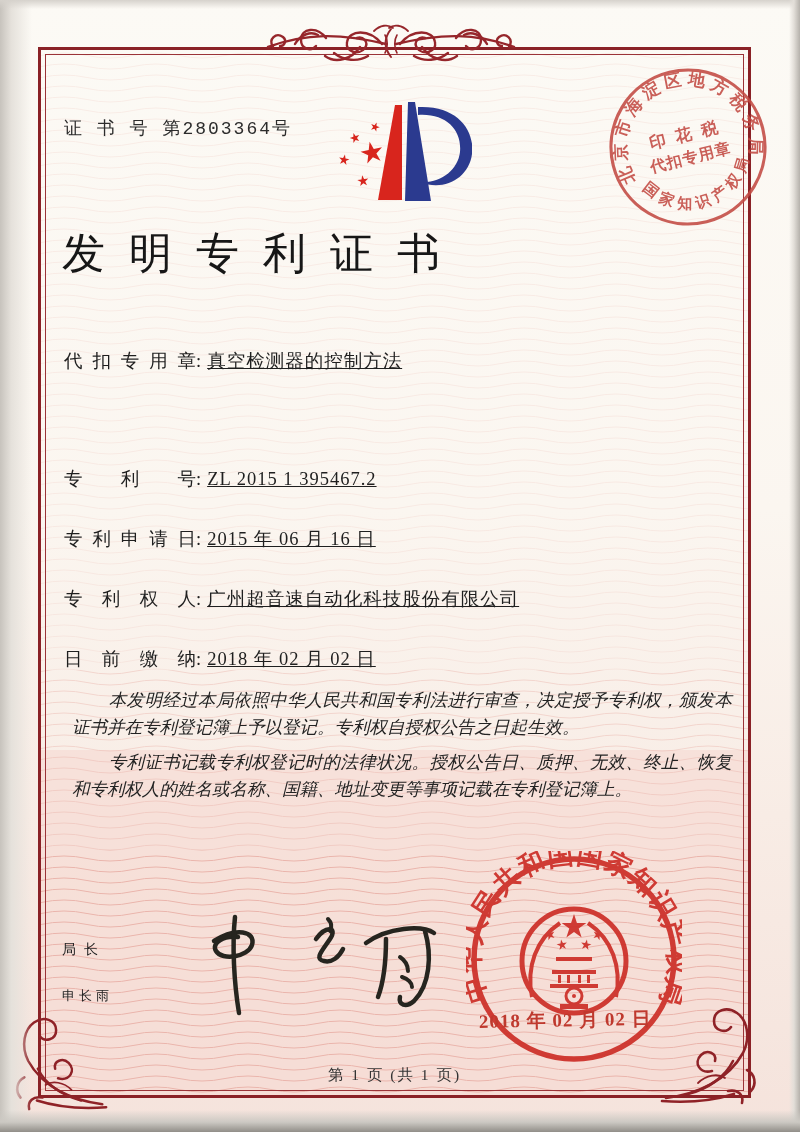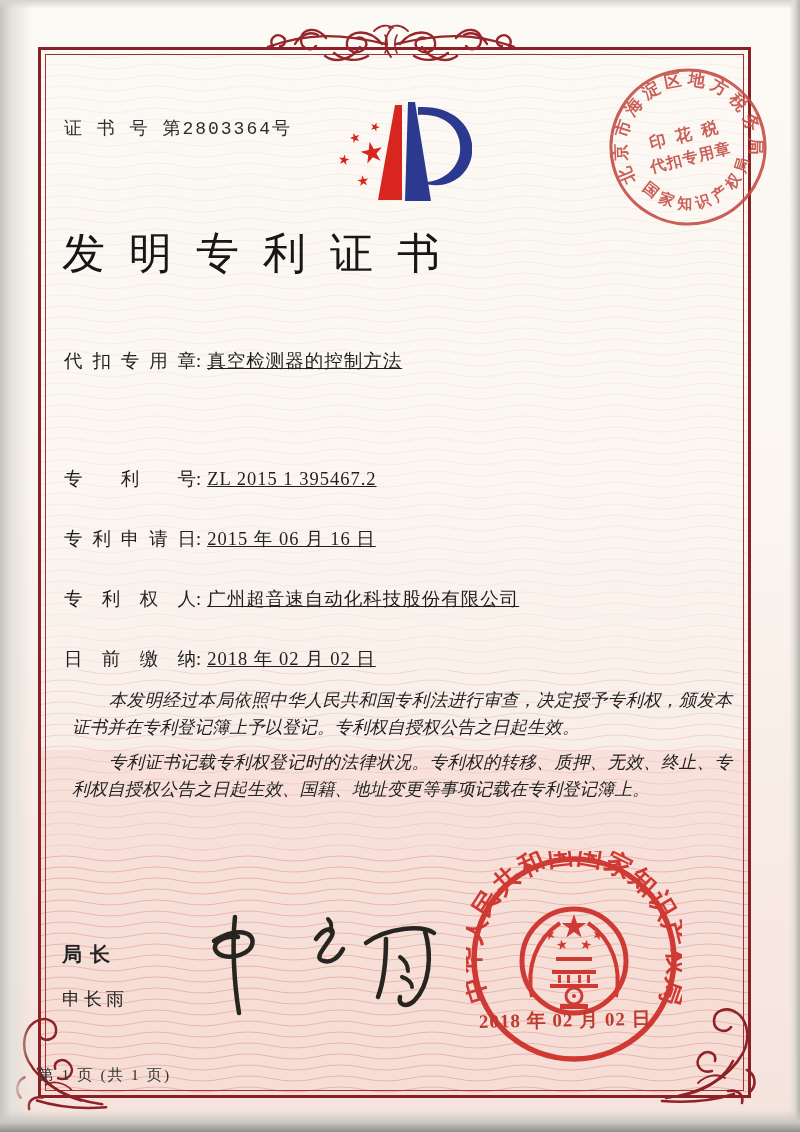--- a/index.html
+++ b/index.html
@@ -35,29 +35,29 @@
 
   .field-row{position:absolute;left:64px;font-size:18.5px;color:#1f1f1f;white-space:nowrap;}
   .flabel{display:inline-block;width:132px;text-align:justify;text-align-last:justify;}
   .fcolon{display:inline-block;margin:0 6px 0 0;}
   .fvalue{letter-spacing:1px;text-decoration:underline;}
 
   .body-text{position:absolute;left:64px;top:679px;width:676px;font-size:17.5px;
     line-height:27px;color:#232323;text-align:justify;font-style:italic;}
   .body-text p{margin:8px;text-indent:2.1em;}
 
-  .sig-role{position:absolute;left:62px;top:941px;font-size:20px;letter-spacing:8px;color:#222;font-weight:bold;}
-  .sig-name{position:absolute;left:62px;top:987px;font-size:18px;letter-spacing:4px;color:#222;}
+  .sig-role{position:absolute;left:62px;top:941px;font-size:14px;letter-spacing:8px;color:#222;}
+  .sig-name{position:absolute;left:62px;top:987px;font-size:13px;letter-spacing:4px;color:#222;}
   .sig-script{position:absolute;left:178px;top:903px;width:262px;height:122px;}
 
   .office-seal{position:absolute;left:466px;top:851px;width:216px;height:216px;opacity:.93;}
   .seal-date{position:absolute;left:479px;top:1007px;width:220px;font-size:19px;font-weight:bold;
     letter-spacing:1px;color:#bf392e;transform:rotate(-1deg);}
 
-  .footer{position:absolute;left:38px;top:1065px;width:713px;text-align:left;
+  .footer{position:absolute;left:38px;top:1065px;width:713px;text-align:center;
     font-size:15.5px;letter-spacing:2px;color:#333;}
 
   .top-flourish{position:absolute;left:264px;top:13px;width:254px;height:66px;}
   .corner-bl{position:absolute;left:6px;top:1010px;width:106px;height:102px;}
   .corner-br{position:absolute;left:658px;top:1000px;width:106px;height:106px;}
 </style>
 </head>
 <body>
 
 <div class="page">
@@ -166,21 +166,21 @@
   </div>
   <div class="field-row" style="top:586px">
     <span class="flabel">专利权人</span><span class="fcolon">: </span><span class="fvalue">广州超音速自动化科技股份有限公司</span>
   </div>
   <div class="field-row" style="top:646px">
     <span class="flabel">日前缴纳</span><span class="fcolon">: </span><span class="fvalue">2018 年 02 月 02 日</span>
   </div>
 
   <div class="body-text">
     <p>本发明经过本局依照中华人民共和国专利法进行审查，决定授予专利权，颁发本证书并在专利登记簿上予以登记。专利权自授权公告之日起生效。</p>
-    <p>专利证书记载专利权登记时的法律状况。专利权的转移、质押、无效、终止、专利权自授权公告之日起生效、国籍、地址变更等事项记载在专利登记簿上。</p>
+    <p>专利证书记载专利权登记时的法律状况。授权公告日、质押、无效、终止、恢复和专利权人的姓名或名称、国籍、地址变更等事项记载在专利登记簿上。</p>
   </div>
 
   <div class="sig-role">局长</div>
   <div class="sig-name">申长雨</div>
   <svg class="sig-script" viewBox="0 0 262 122" aria-hidden="true">
     <g stroke="#26251f" stroke-width="4.5" fill="none" stroke-linecap="round" stroke-linejoin="round">
       <path d="M 36,38 C 58,24 78,28 74,42 C 70,54 44,58 38,48 C 33,40 46,32 60,34"></path>
       <path d="M 57,14 C 54,42 56,80 61,110"></path>
       <path d="M 150,16 c 4,4 4,8 2,12" stroke-width="4"></path>
       <path d="M 138,36 C 148,22 160,24 152,36 C 144,48 136,56 146,58 C 154,60 161,54 165,46"></path>

